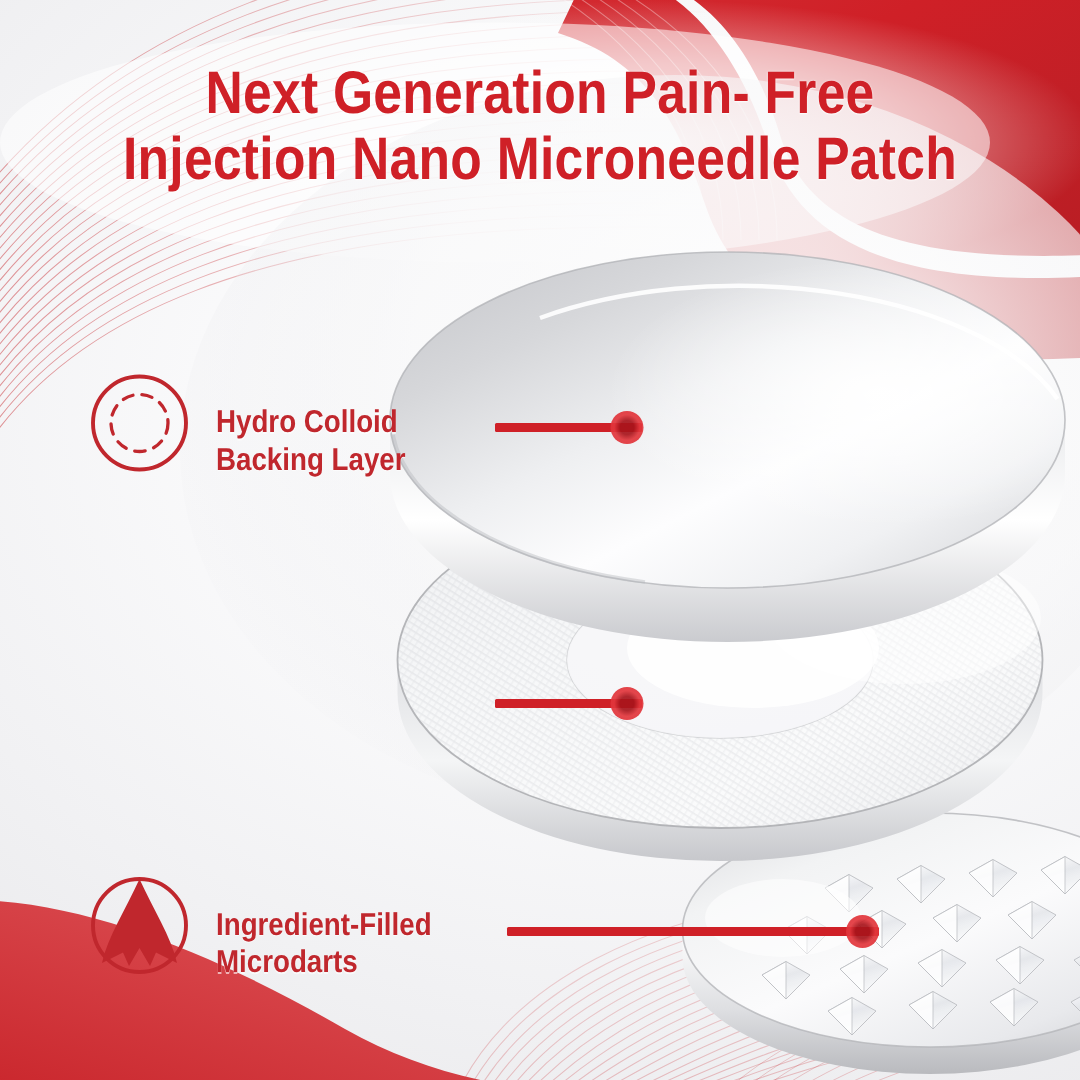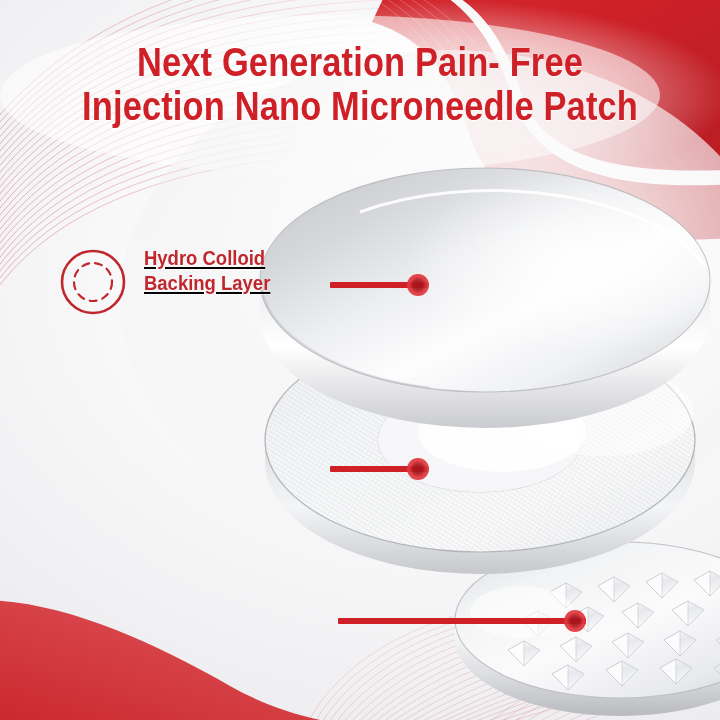--- a/index.html
+++ b/index.html
@@ -46,23 +46,22 @@
     transform-origin: center center;
     text-shadow: 0 1px 1px rgba(255,255,255,0.85),
                  0 0 2px rgba(255,255,255,0.5);
     white-space: nowrap;
   }
 
   
   .feature {
     position: absolute;
     display: flex;
-    align-items: flex-start;
+    align-items: flex-end;
     z-index: 28;
-    text-decoration: underline;
   }
   .feature-icon {
     width: 74px;
     height: 74px;
     flex: 0 0 74px;
     display: block;
   }
   .feature-text {
     margin-left: 14px;
     font-family: "Liberation Sans Narrow", "Liberation Sans", sans-serif;
@@ -455,14 +454,29 @@
       <circle cx="37" cy="37" r="31" fill="none" stroke="#c0272d" stroke-width="2.6"></circle>
       <circle cx="37" cy="37" r="19" fill="none" stroke="#c0272d" stroke-width="2.2" stroke-dasharray="7 6" stroke-linecap="round"></circle>
     </svg>
     <div class="feature-text">
       <span>Hydro Colloid</span>
       <span>Backing Layer</span>
     </div>
   </div>
 
 
+  <div class="feature" id="feature-3">
+    <svg class="feature-icon" viewBox="0 0 74 74">
+      <circle cx="37" cy="37" r="31" fill="none" stroke="#c0272d" stroke-width="2.6"></circle>
+      <path d="M 37,6
+               C 46,26 58,44 62,62
+               L 48,55 L 44,64
+               L 37,52
+               L 30,64 L 26,55 L 12,62
+               C 16,44 28,26 37,6 Z" fill="#c0272d"></path>
+    </svg>
+    <div class="feature-text">
+      <span>Ingredient-Filled</span>
+      <span>Microdarts</span>
+    </div>
+  </div>
 
 </div>
 
 </body></html>

